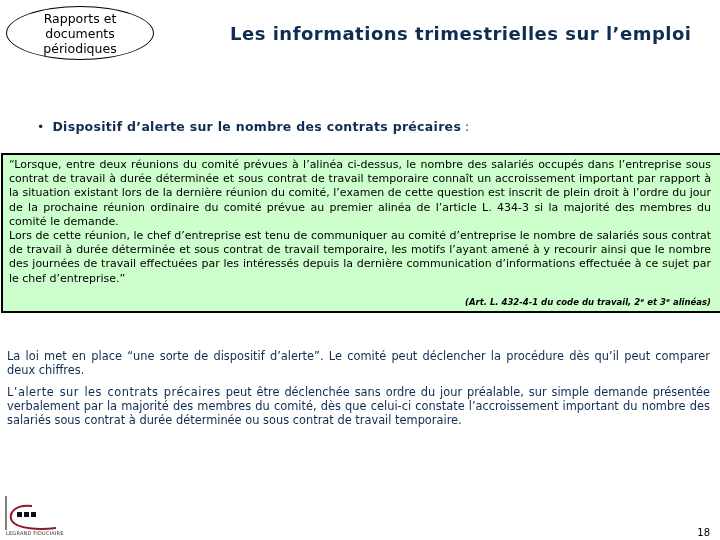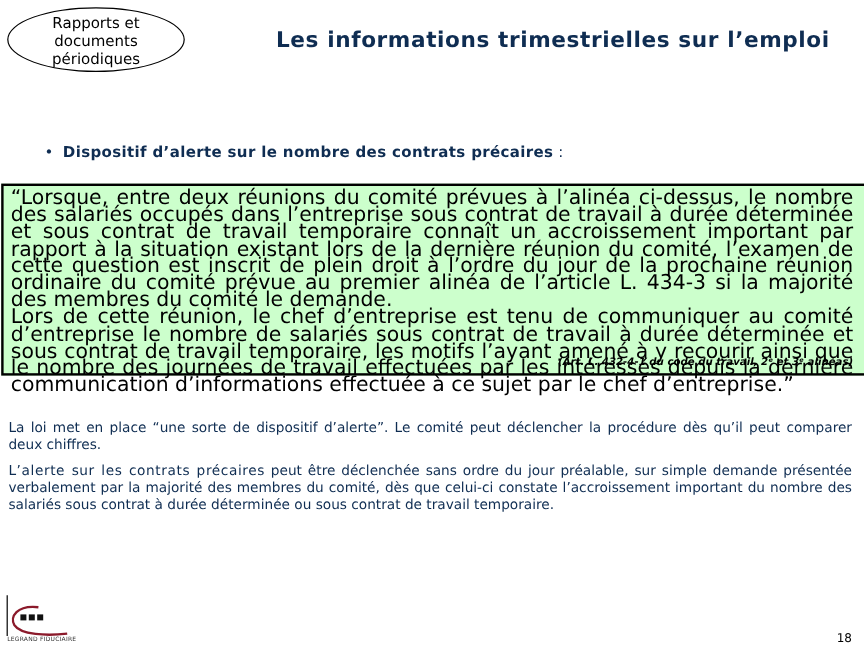--- a/index.html
+++ b/index.html
@@ -9,21 +9,21 @@
           border-radius:50%; box-sizing:border-box; display:flex; align-items:center; justify-content:center;
           text-align:center; font-size:12.5px; line-height:15px; background:#fff; }
   .oval-text { width:110px; }
   .title { position:absolute; left:230px; top:23px; font-size:18px; font-weight:bold; color:#0f2d52;
            letter-spacing:0.5px; white-space:nowrap; }
   .bullet-line { position:absolute; left:8px; top:119px; font-size:12.5px; color:#0f2d52; white-space:nowrap;margin-left:29px; }
   .bullet-line .dot { display:inline-block; margin-right:8px; }
   .bullet-line .bl-text { font-weight:bold; letter-spacing:0.3px; }
   .quote-box { position:absolute; left:1px; top:153px; width:722px; height:160px; background:#ccffcc;
                border:2px solid #000; box-sizing:border-box; padding:3px 10px 0 6px; }
-  .quote-p { font-size:17px; line-height:14.2px; text-align:justify; margin:0; }
+  .quote-p { font-size:11px; line-height:14.2px; text-align:justify; margin:0; }
   .citation { position:absolute; right:10px; top:142px; font-size:8.5px; font-style:italic; white-space:nowrap;font-weight:bold; }
   .para { position:absolute; left:7px; width:703px; font-size:11.4px; line-height:14.2px; color:#0f2d52; text-align:justify; margin:0; }
   .para1 { top:349px; }
   .para2 { top:385px; }
   .para2 .strong { font-weight:normal; letter-spacing:0.5px; }
   .logo { position:absolute; left:4px; top:494px; width:64px; height:44px; }
   .logo-text { position:absolute; left:6px; top:530px; font-size:5px; color:#333; letter-spacing:0.2px; white-space:nowrap; }
   .page-num { position:absolute; right:10px; top:527px; font-size:10px;margin-left:28px; }
 </style>
 </head>

